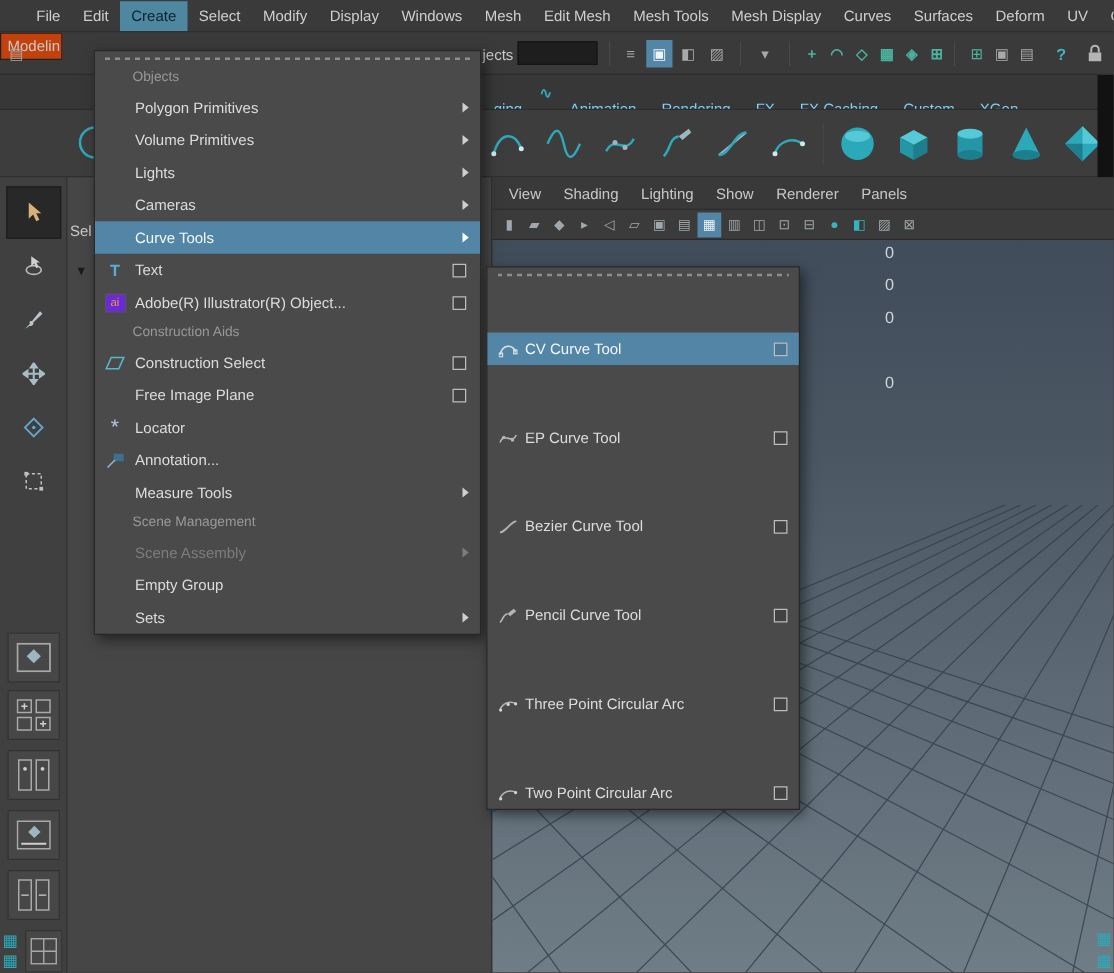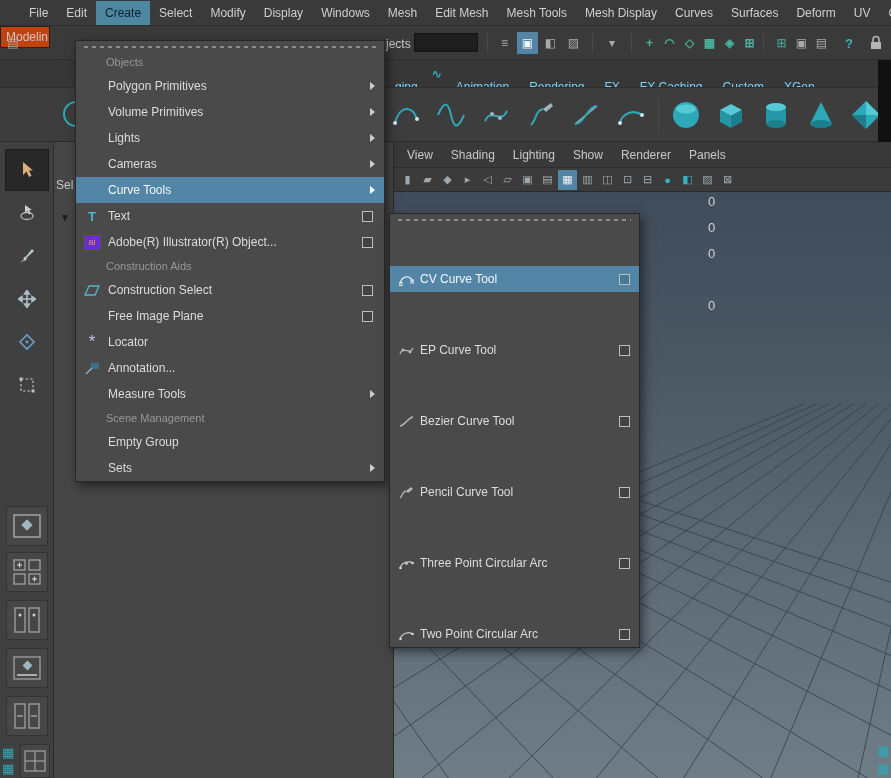--- a/index.html
+++ b/index.html
@@ -477,20 +477,24 @@
       </span>
       <span>Annotation...</span>
     </div>
   <div class="mrow">
       <span>Measure Tools</span>
       <span class="arr"></span>
     </div>
   <div class="mhead">
       <span>Scene Management</span>
     </div>
+  <div class="mrow dis">
+      <span>Scene Assembly</span>
+      <span class="arr"></span>
+    </div>
   <div class="mrow">
       <span>Empty Group</span>
     </div>
   <div class="mrow">
       <span>Sets</span>
       <span class="arr"></span>
     </div>
 </div>
 
 <div id="submenu" class="abs menu sub">

